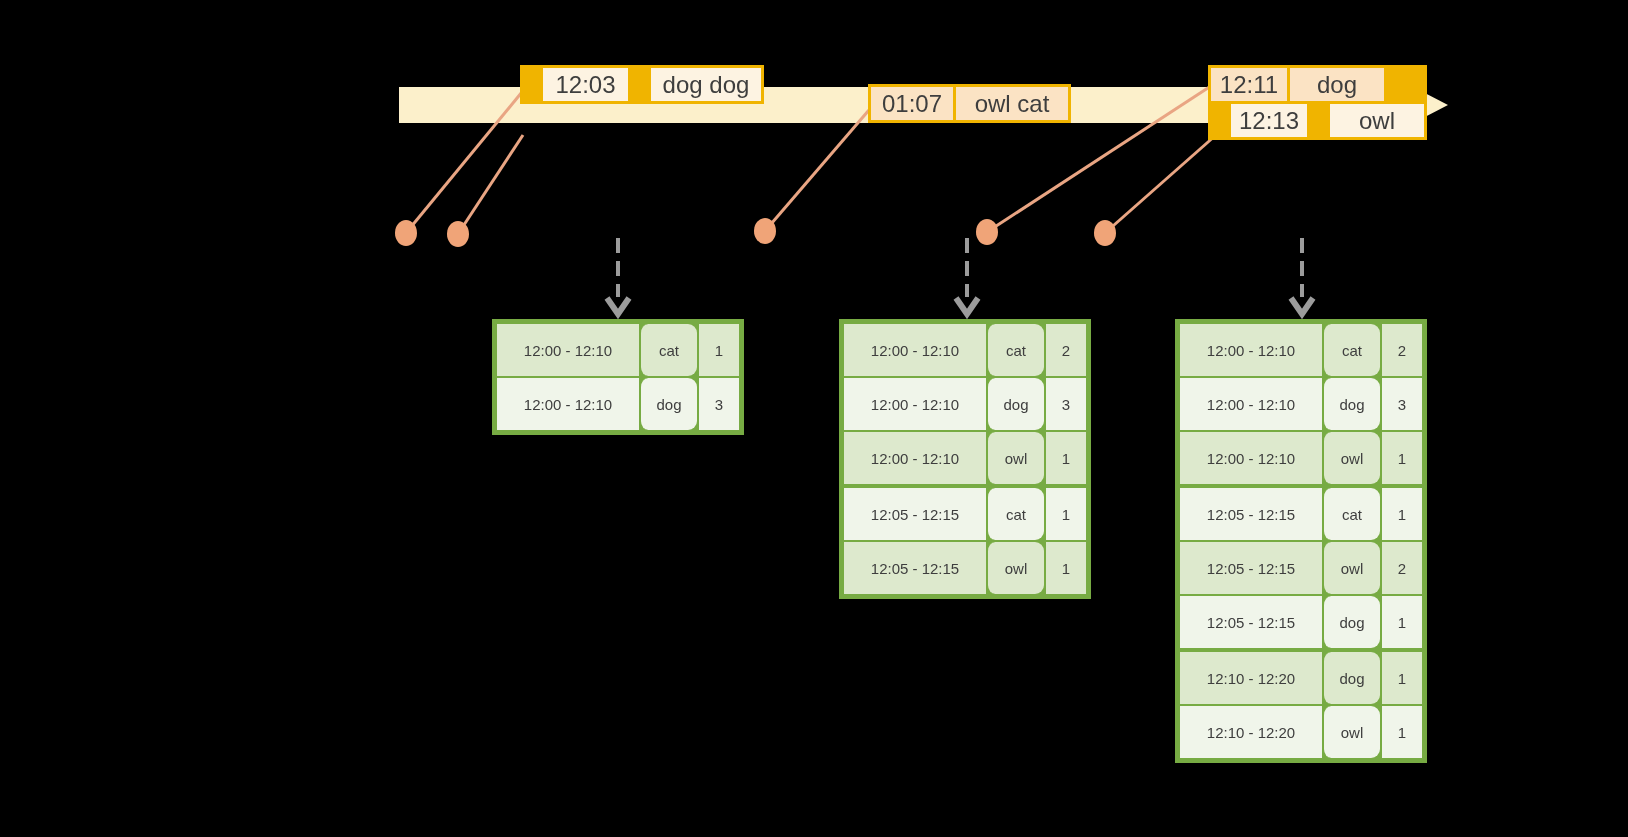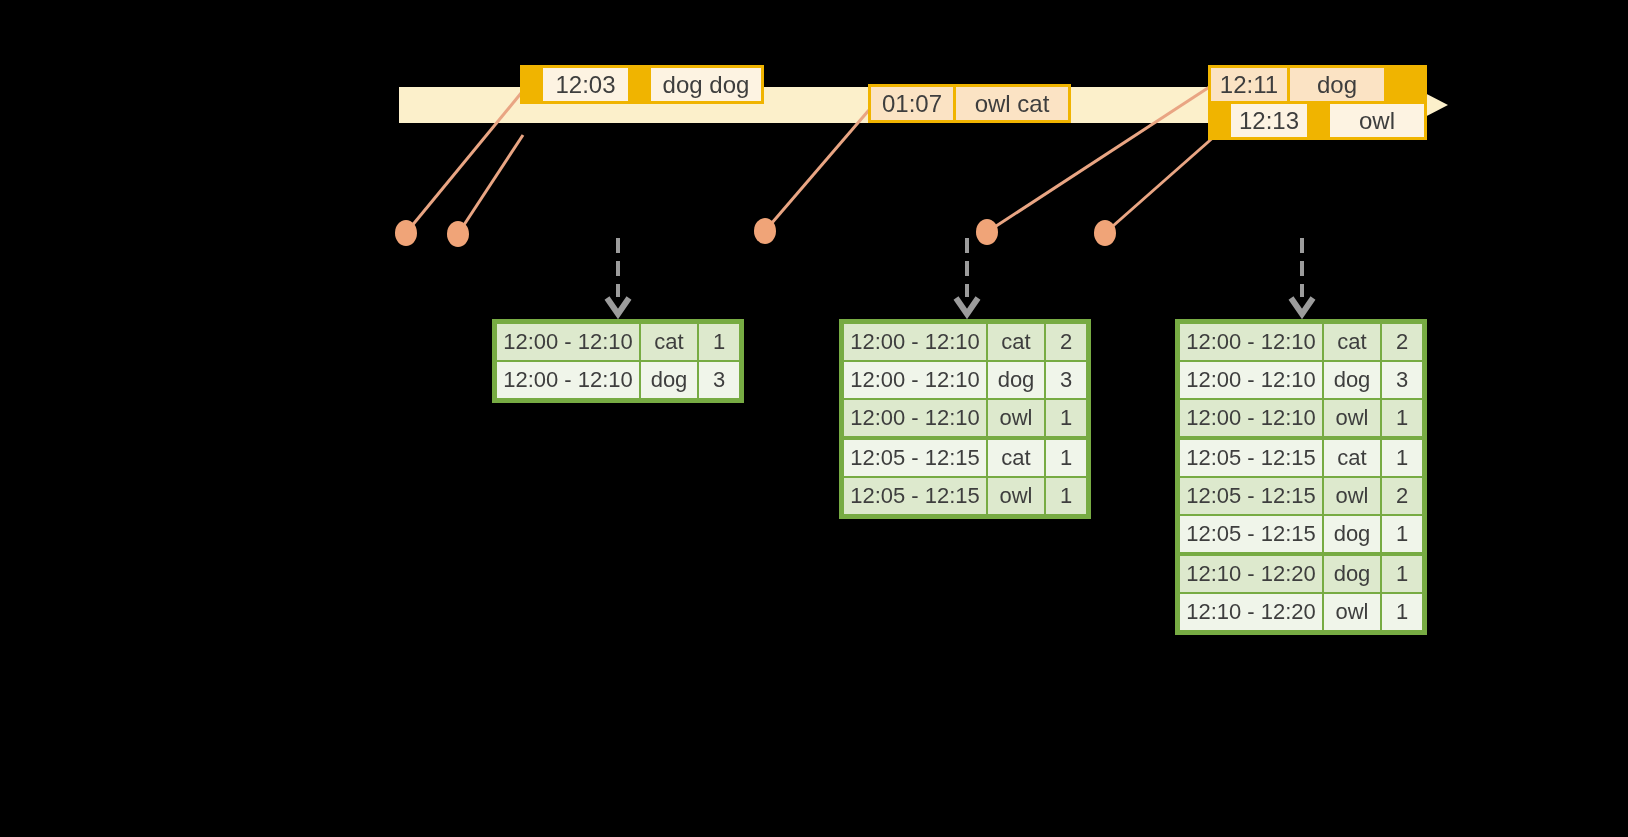--- a/index.html
+++ b/index.html
@@ -36,26 +36,26 @@
 
   
   .result-table{
     position:absolute;border:5px solid var(--green,#77ab43);
     background:var(--green,#77ab43);
   }
   .result-table .row{display:flex;}
   .result-table .row + .row{border-top:2px solid var(--green,#77ab43);}
   .result-table .row.group-start{border-top-width:4px;}
   .result-table .cell{
-    height:36px;display:flex;align-items:center;justify-content:center;
-    font-size:22px;color:var(--text,#3e3e3e);
+    height:52px;display:flex;align-items:center;justify-content:center;
+    font-size:15px;color:var(--text,#3e3e3e);
   }
   .result-table .cell + .cell{border-left:2px solid var(--green,#77ab43);}
   .result-table .c0{width:142px;}
-  .result-table .c1{width:56px;}
+  .result-table .c1{width:56px;border-radius:9px;}
   .result-table .c2{width:40px;}
   .result-table .row.dark .cell{background:var(--result-fill-dark,#dde9cd);}
   .result-table .row.light .cell{background:var(--result-fill-light,#f0f5ea);}
 </style>
 </head>
 <body>
 
 <div class="canvas">
 
   <svg class="layer" width="1628" height="837" viewBox="0 0 1628 837">

